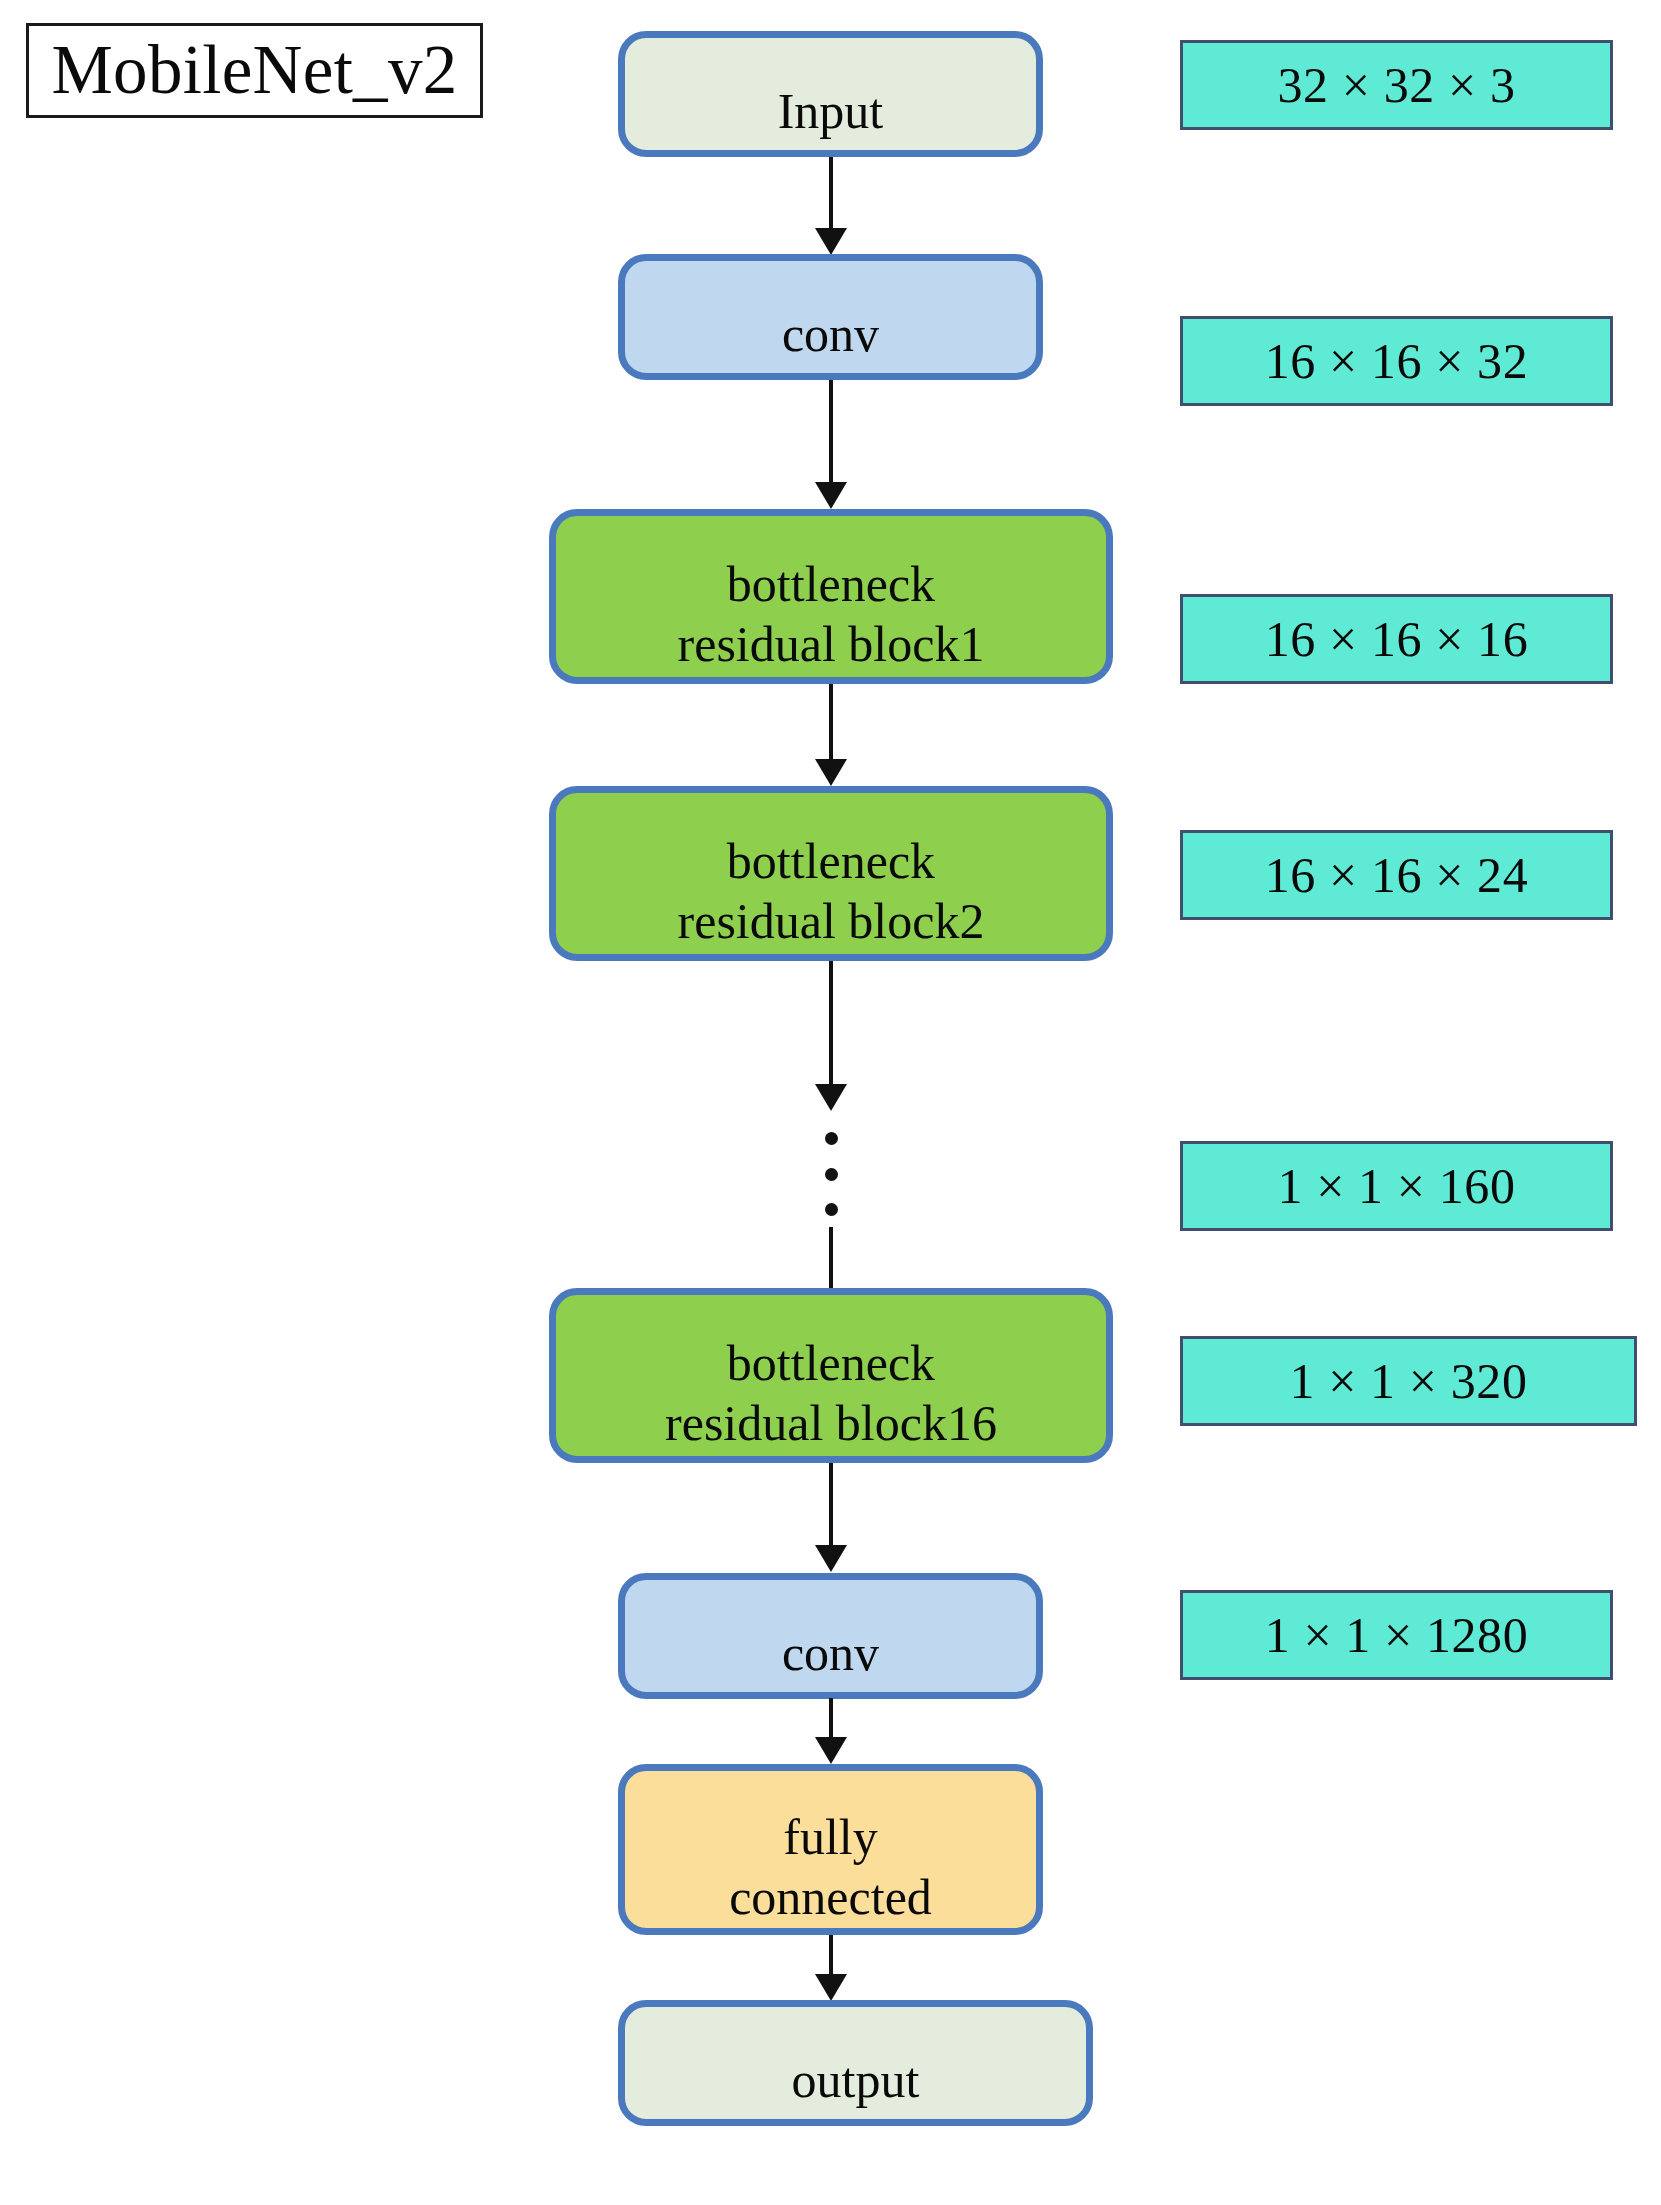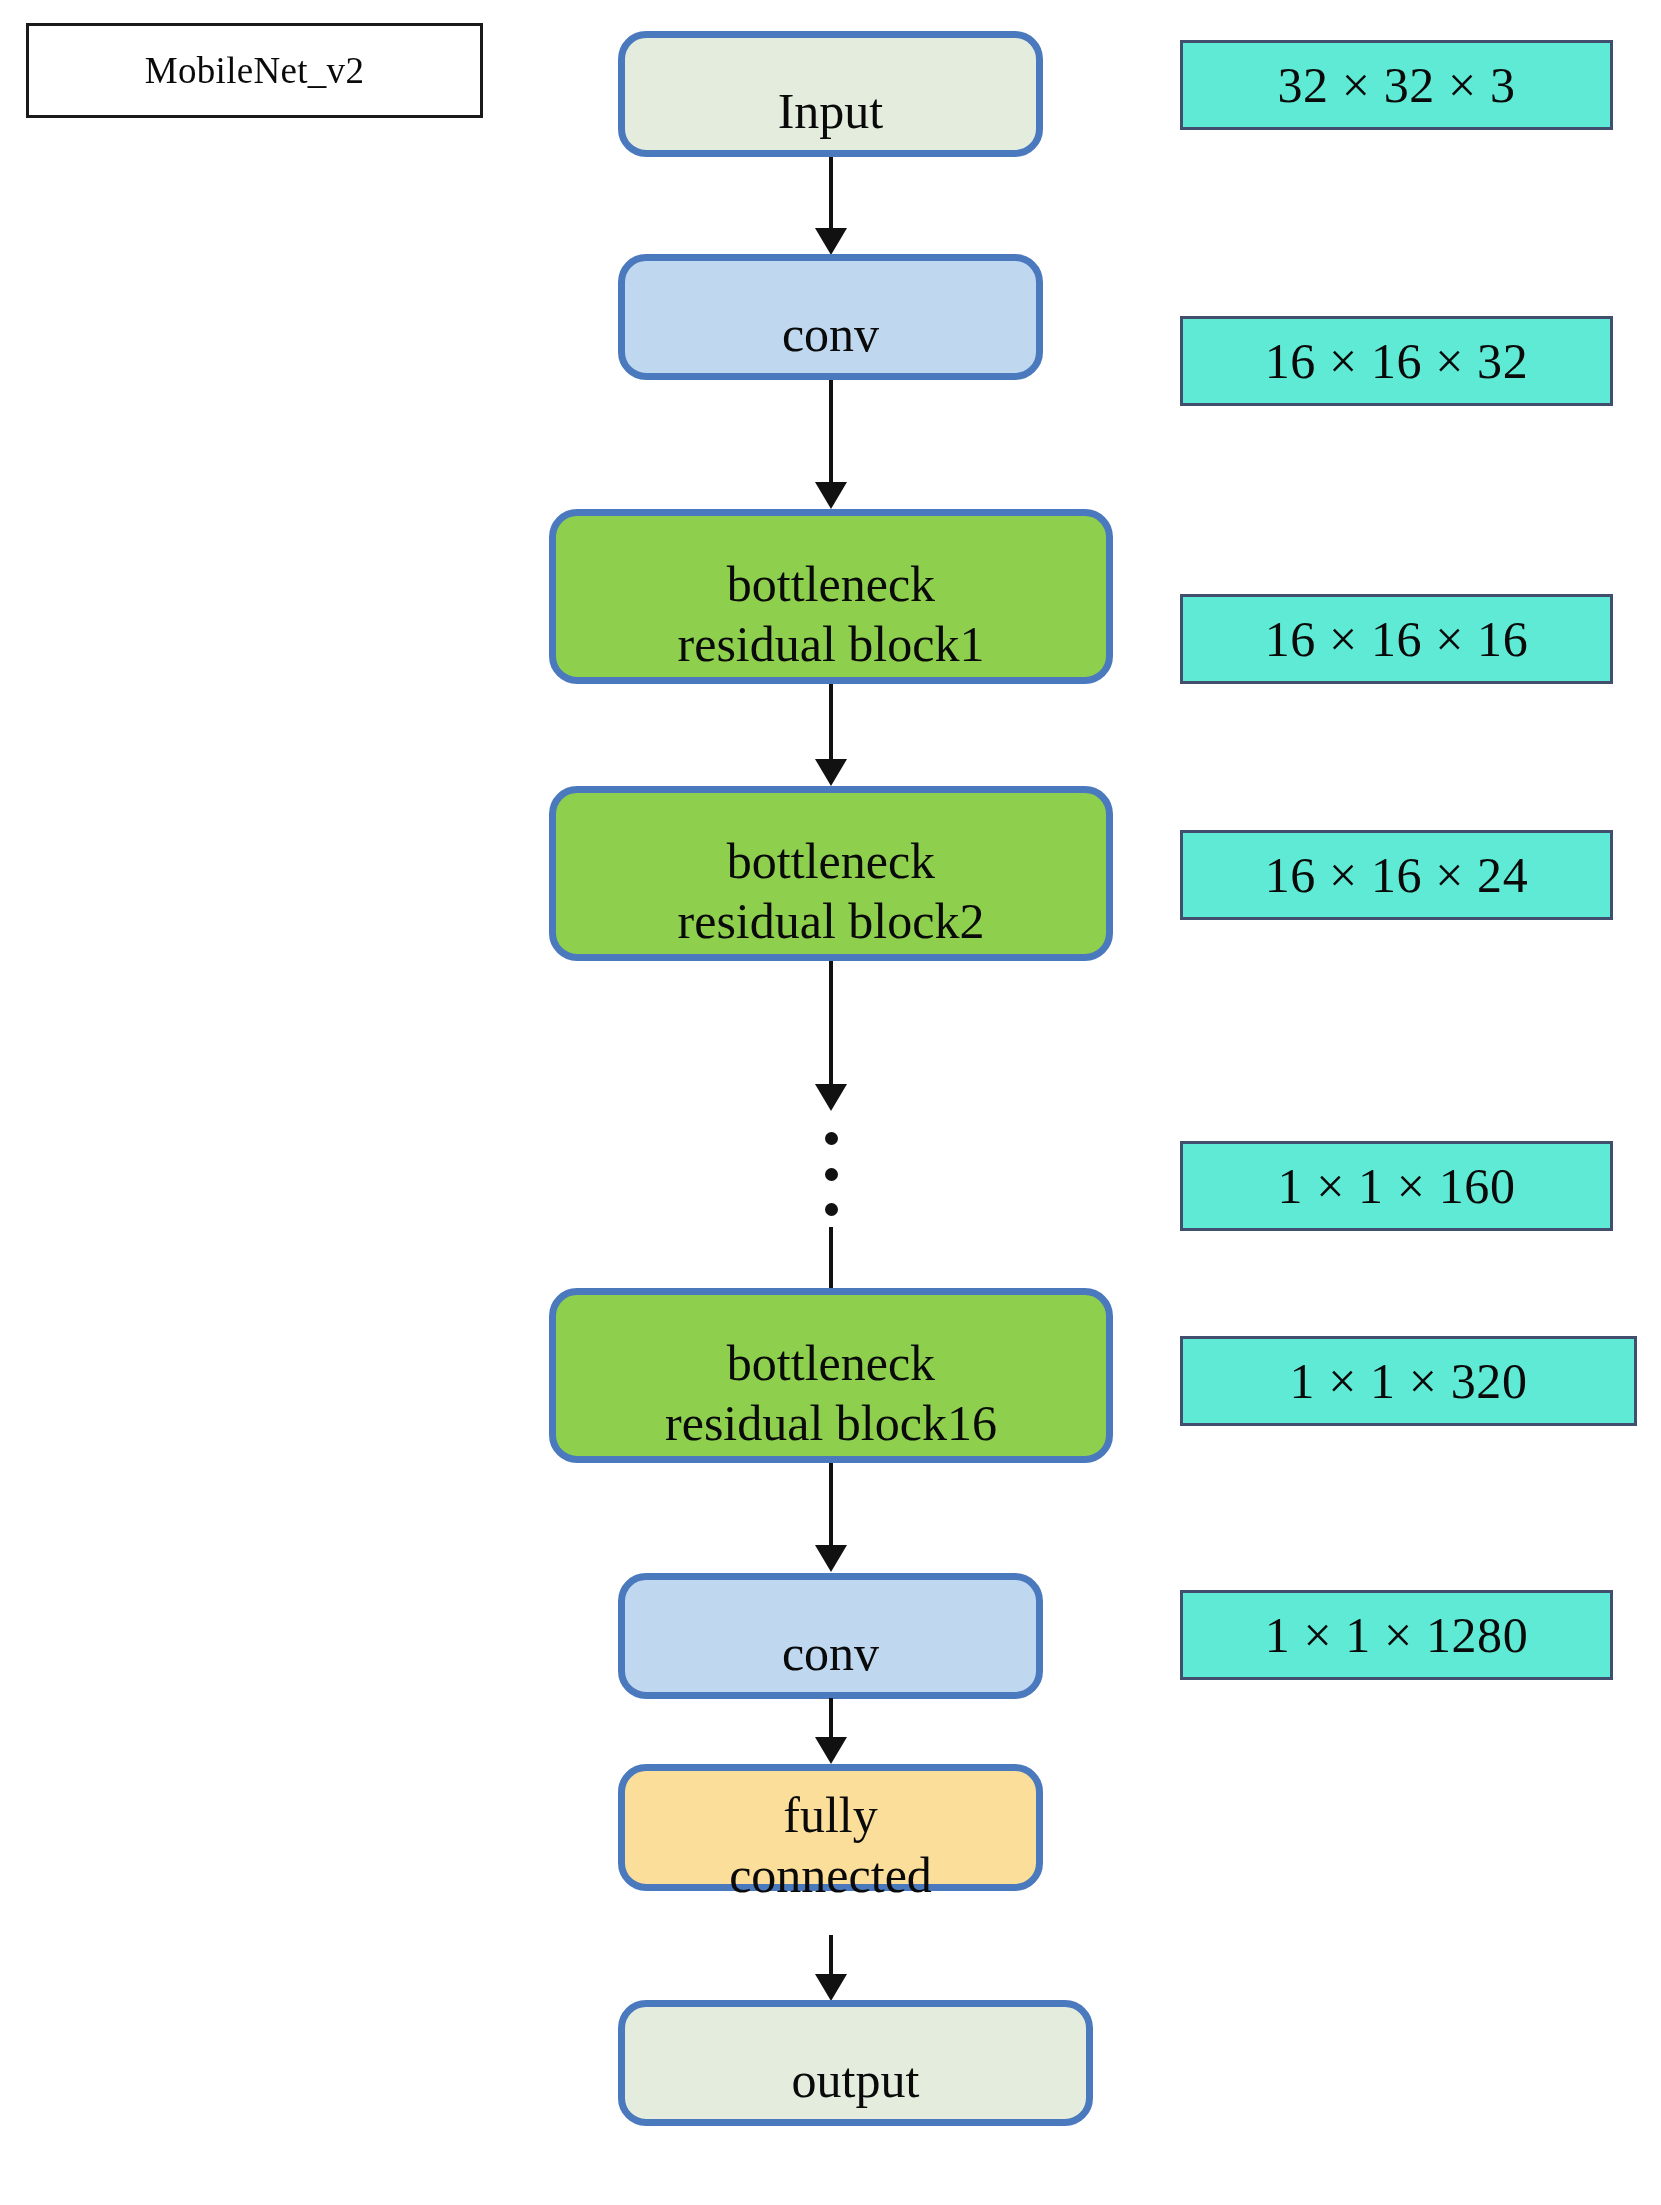--- a/index.html
+++ b/index.html
@@ -29,21 +29,21 @@
     width: 457px;
     height: 95px;
     border: 3.2px solid #1a1a1a;
     background: #ffffff;
     display: flex;
     align-items: center;
     justify-content: center;
     box-sizing: border-box;
   }
   .title-box .title-text {
-    font-size: 37px;
+    font-size: 69px;
     line-height: 1;
     letter-spacing: 0.3px;
     white-space: nowrap;
   }
 
   
   .node {
     position: absolute;
     box-sizing: border-box;
     border: 7.7px solid #4a79be;
@@ -195,21 +195,21 @@
 
   <div class="node fill-blue" style="left:618px; top:1573px; width:425px; height:126px;">
     <span class="node-label">conv</span>
   </div>
 
   <div class="arrow" style="left:831px; top:1698px; height:66px;">
     <div class="shaft" style="height:40px;"></div>
     <div class="head" style="top:39px;"></div>
   </div>
 
-  <div class="node two-line fill-yellow" style="left:618px; top:1764px; width:425px; height:127px;">
+  <div class="node two-line fill-yellow" style="left:618px; top:1764px; width:425px; height:171px;">
     <span class="node-label">fully
 connected</span>
   </div>
 
   <div class="arrow" style="left:831px; top:1935px; height:66px;">
     <div class="shaft" style="height:40px;"></div>
     <div class="head" style="top:39px;"></div>
   </div>
 
   <div class="node fill-green-pale" style="left:618px; top:2000px; width:475px; height:126px;">

